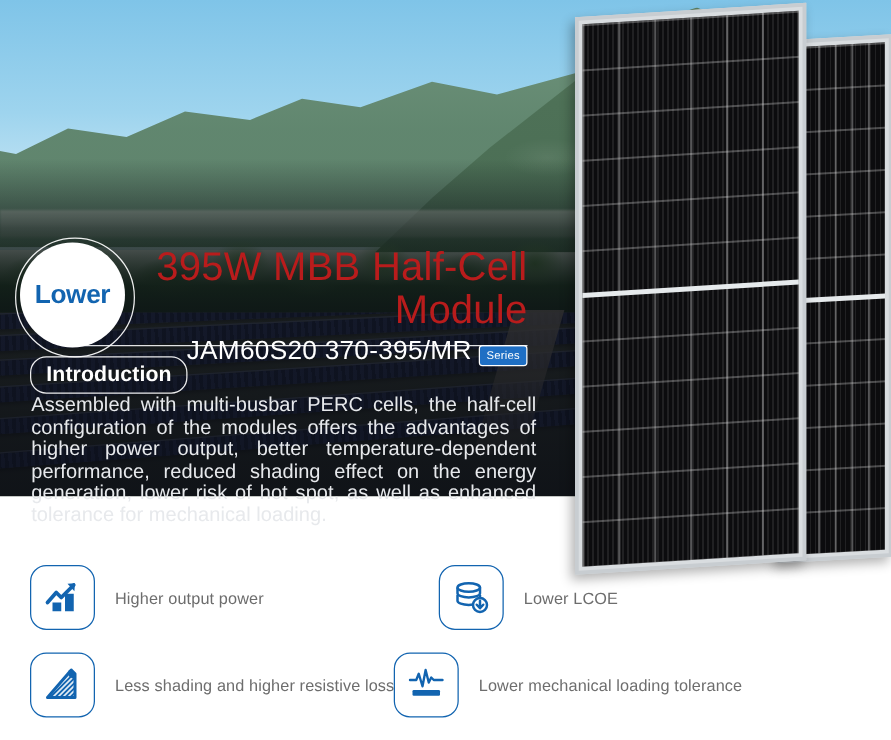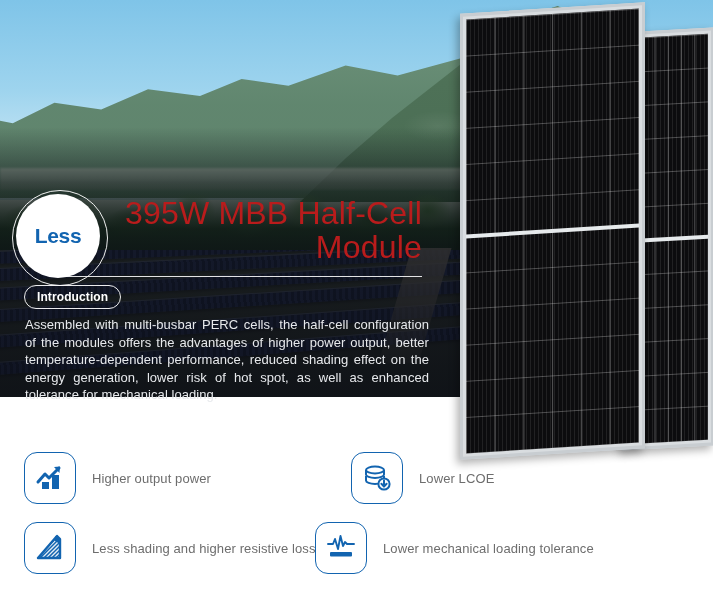--- a/index.html
+++ b/index.html
@@ -156,26 +156,26 @@
     position:relative; top:3px;
   }
   .divider {
     position:absolute; left:60px; top:276px; width:362px; height:1px;
     background:rgba(255,255,255,.88);
   }
 
   .intro-badge {
     position:absolute; left:24px; top:285px;
     border:1.2px solid rgba(255,255,255,.92); border-radius:13px;
-    padding:4px 12px; color:#fff; font-size:12px; font-weight:bold;
+    padding:4px 12px; color:#fff; font-size:17px; font-weight:bold;
     letter-spacing:.1px;
   }
   .intro-text {
     position:absolute; left:25px; top:316px; width:404px;
-    color:#e7e9ec; font-size:13px; line-height:17.5px;
+    color:#e7e9ec; font-size:16px; line-height:17.5px;
     text-align:justify; letter-spacing:.05px;
   }
 
   
   .features { position:absolute; left:0; top:440px; width:713px; height:152px; }
   .feature { position:absolute; display:flex; align-items:center; gap:16px; }
   .f-0 { left:24px;  top:12px; }
   .f-1 { left:315px; top:12px;margin-left:36px; }
   .f-2 { left:24px;  top:82px; }
   .f-3 { left:315px; top:82px; }
@@ -220,26 +220,30 @@
     </div>
     <div class="panel panel-front">
       <div class="glass"></div>
       <div class="midgap"></div>
     </div>
   </div>
 
   <div class="mono-wrap">
     <div class="mono-ring"></div>
     <div class="mono-circle">
-      <span class="mono-text">Less</span>
+      <span class="mono-text">Lower</span>
     </div>
   </div>
 
   <div class="title-block">
     <div class="title-1">395W MBB Half-Cell Module</div>
+    <div class="title-2">
+      <span>JAM60S20 370-395/MR</span>
+      <span class="series-badge">Series</span>
+    </div>
   </div>
   <div class="divider"></div>
 
   <div class="intro-badge">Introduction</div>
   <div class="intro-text">Assembled with multi-busbar PERC cells, the half-cell configuration of the modules offers the advantages of higher power output, better temperature-dependent performance, reduced shading effect on the energy generation, lower risk of hot spot, as well as enhanced tolerance for mechanical loading.</div>
 
   <div class="features">
 
     <div class="feature f-0">
       <div class="icon-box">

